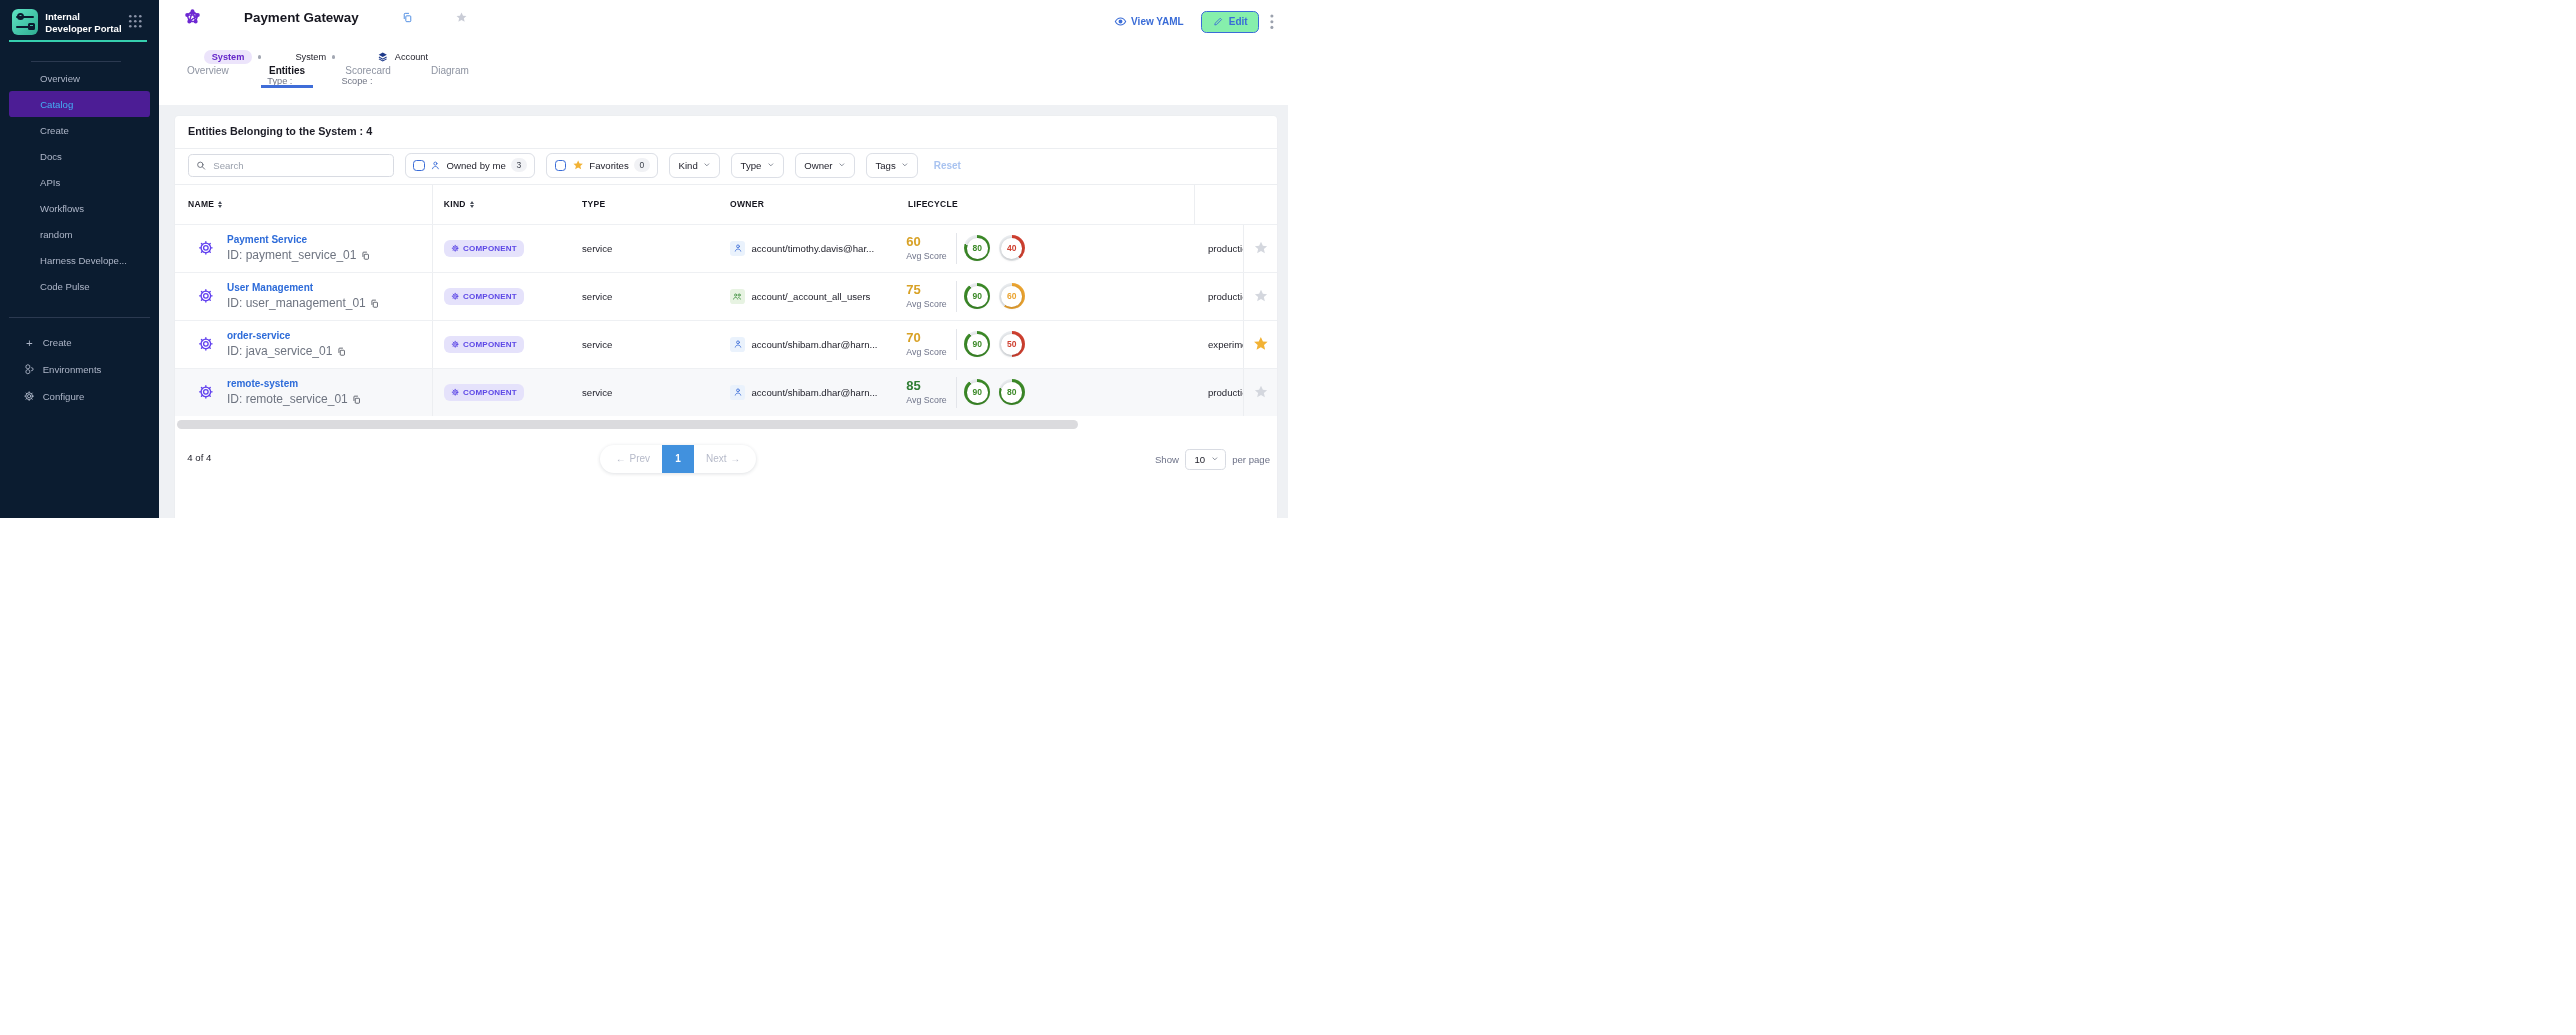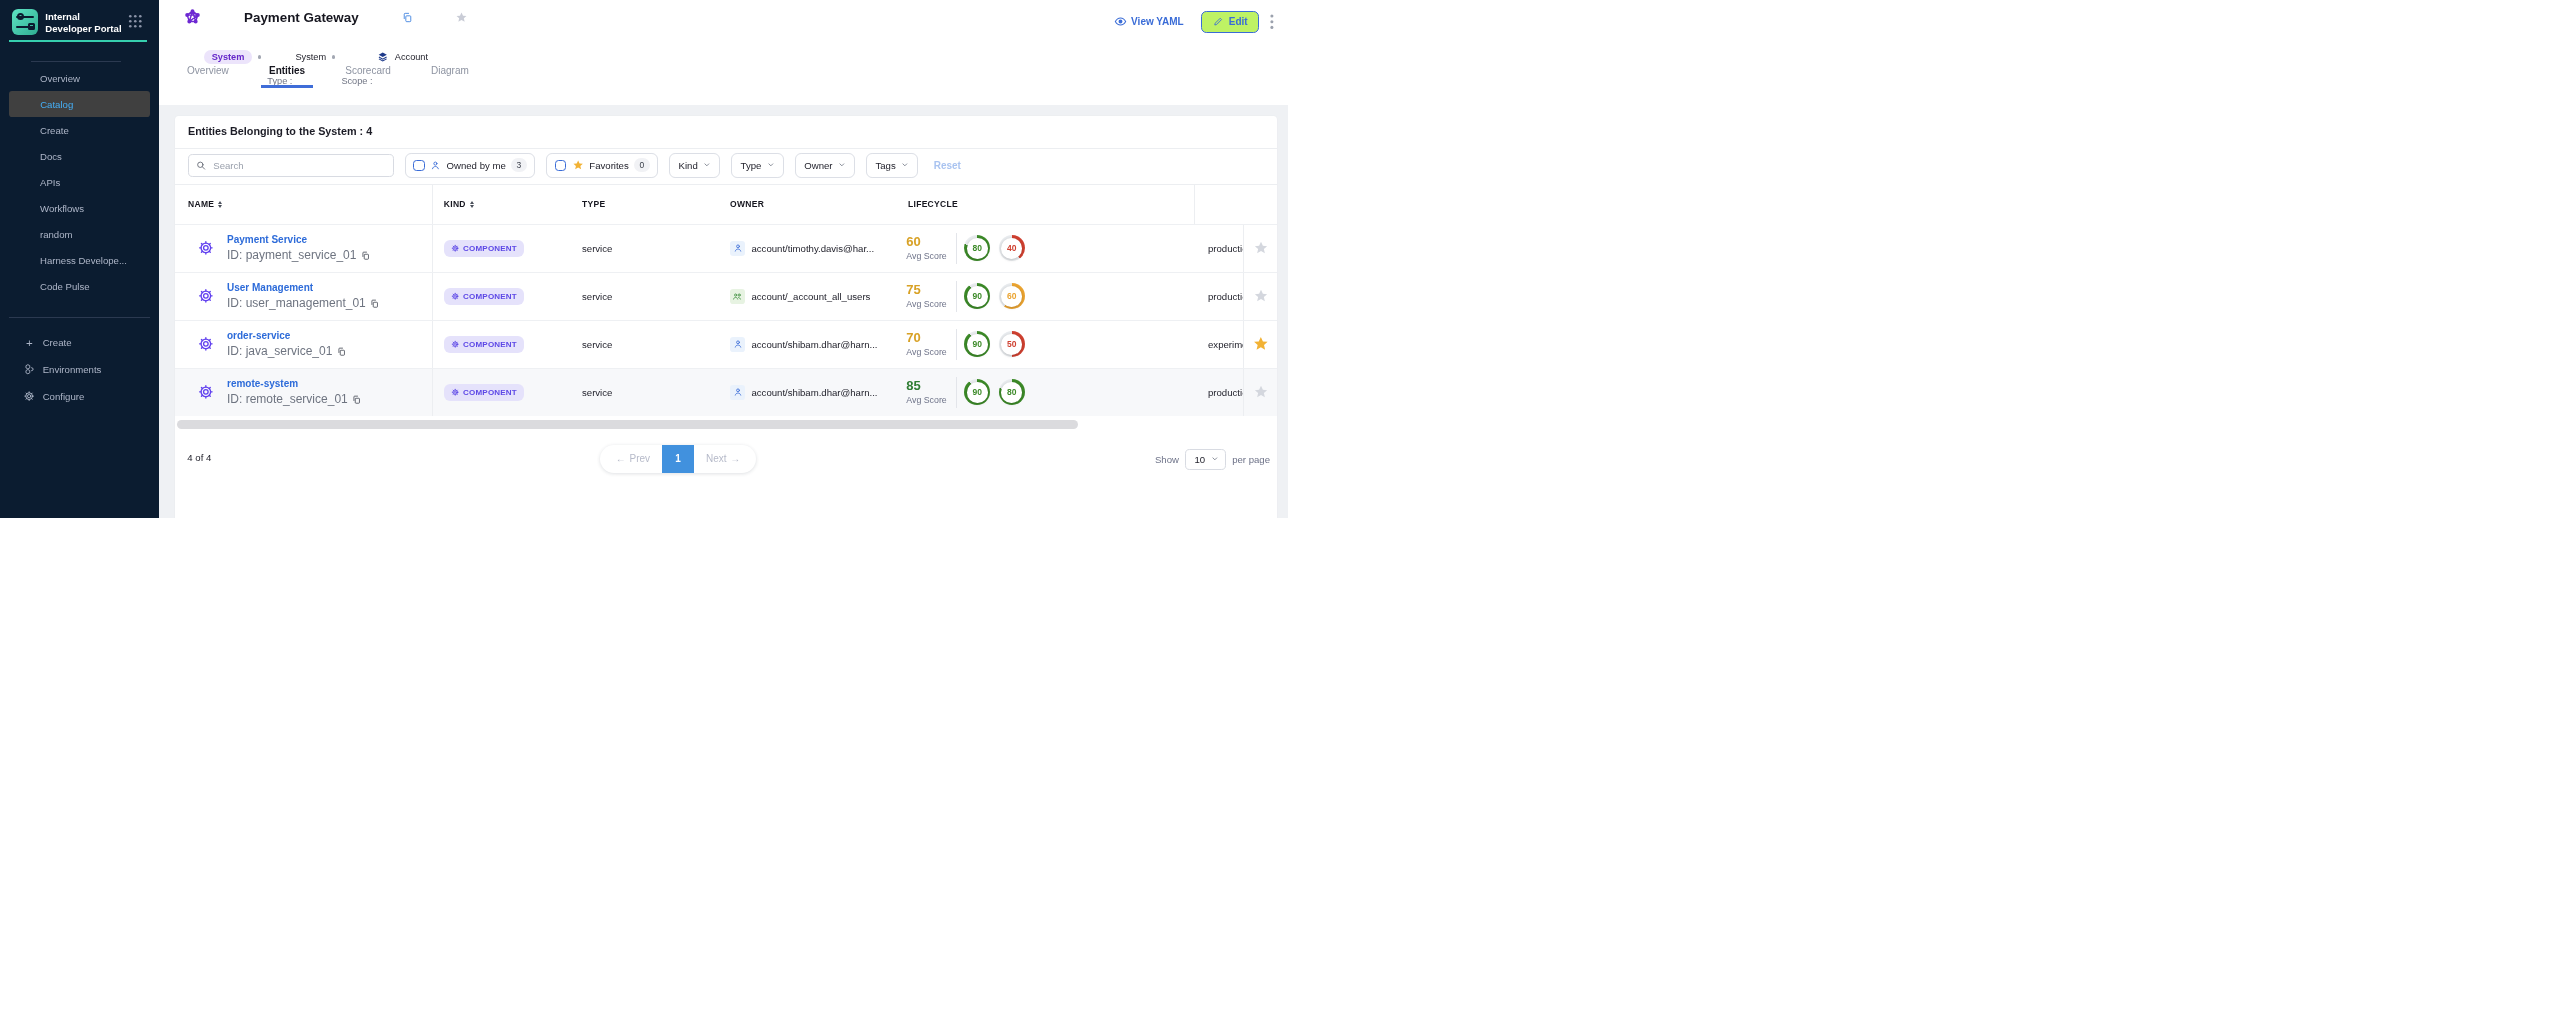--- a/index.html
+++ b/index.html
@@ -16,21 +16,21 @@
   .logo:after{content:"";position:absolute;left:3.8px;top:17px;width:18.4px;height:2.3px;background:#0b1c30;border-radius:1.5px;}
   .logo .knob1{position:absolute;left:4.6px;top:3.8px;width:7px;height:7px;border:2.3px solid #0b1c30;border-radius:50%;background:transparent;}
   .logo .knob2{position:absolute;right:3.8px;top:14px;width:7px;height:7px;border:2.3px solid #0b1c30;border-radius:1.5px;background:transparent;}
   .app-title{color:#fff;font-size:9.6px;font-weight:bold;line-height:12.3px;margin-left:7px;padding-top:1.5px;width:81px;}
   .grid-dots{margin-left:1.5px;margin-top:4.6px;flex:none;}
   .teal-line{position:absolute;left:9.2px;top:40px;width:138px;height:1.9px;background:#36cfae;}
   .side-div1{position:absolute;left:31px;top:61px;width:90px;height:0.8px;background:#2b3950;}
   .nav{position:absolute;left:0;top:65px;width:159px;}
   .nav-item{height:26px;display:flex;align-items:center;padding-left:40px;
             font-size:9.6px;color:#aeb6c8;cursor:pointer;}
-  .nav-item.active{background:#404040;border-radius:3.1px;margin:0 9.2px;padding-left:31px;color:#45aef5;}
+  .nav-item.active{background:#4c1d95;border-radius:3.1px;margin:0 9.2px;padding-left:31px;color:#45aef5;}
   .side-div2{position:absolute;left:9.2px;top:317px;width:141px;height:0.8px;background:#2b3950;}
   .bottom-nav{position:absolute;left:0;top:329px;width:159px;}
   .bnav-item{height:27px;display:flex;align-items:center;padding-left:22px;
              font-size:9.6px;color:#aeb6c8;cursor:pointer;}
   .bnav-item .bicon{width:14.6px;display:flex;justify-content:center;margin-right:6.1px;color:#aeb6c8;font-size:11.5px;}
 
   
   .main{position:absolute;left:159px;top:0;width:1129px;height:518px;background:#fff;}
   .topbar{position:absolute;left:0;top:0;right:0;height:49px;}
   .title-row{position:absolute;left:25px;top:7.7px;display:flex;align-items:center;gap:36px;}
@@ -39,21 +39,21 @@
   .meta-row{position:absolute;left:45px;top:28px;display:flex;align-items:center;font-size:9.2px;}
   .sys-pill{background:#ece4fb;color:#6527c9;font-weight:bold;border-radius:7.7px;padding:1.9px 7.7px;font-size:9.2px;}
   .dot-sep{width:3.1px;height:3.1px;border-radius:50%;background:#a3a8b3;margin:0 6.1px;}
   .meta-lab{color:#707584;margin-top:48px;}
   .meta-val{color:#23232d;margin-left:3.1px;}
   .scope-ic{margin:0 3.1px 0 4.6px;display:flex;align-items:center;}
   .actions{position:absolute;right:14px;top:10.8px;display:flex;align-items:center;}
   .view-yaml{display:flex;align-items:center;color:#3a6cd7;font-weight:bold;font-size:10px;cursor:pointer;}
   .view-yaml svg{margin-right:4.6px;}
   .edit-btn{margin-left:17px;display:flex;align-items:center;border:1.2px solid #3a6cd7;border-radius:5.4px;
-            color:#3a6cd7;font-weight:bold;font-size:10px;padding:4.6px 10.8px;background:#bef264;cursor:pointer;}
+            color:#3a6cd7;font-weight:bold;font-size:10px;padding:4.6px 10.8px;background:#86efac;cursor:pointer;}
   .edit-btn svg{margin-right:5.4px;}
   .kebab{margin-left:10.8px;cursor:pointer;display:flex;align-items:center;}
 
   .tabs{position:absolute;left:25px;top:60px;display:flex;}
   .tab{font-size:10px;color:#8d93a1;margin-right:34px;padding:4.6px 3.1px 12.3px;position:relative;cursor:pointer;}
   .tab.active{color:#16161f;font-weight:bold;}
   .tab.active:after{content:"";position:absolute;left:-4.6px;right:-4.6px;bottom:0;height:2.7px;background:#3f6dd8;}
 
   .content{position:absolute;left:0;top:105px;right:0;bottom:0;background:#eff1f4;}
   .card{position:absolute;left:16px;top:10.8px;width:1102px;bottom:0;background:#fff;border-radius:3.8px 3.8px 0 0;

